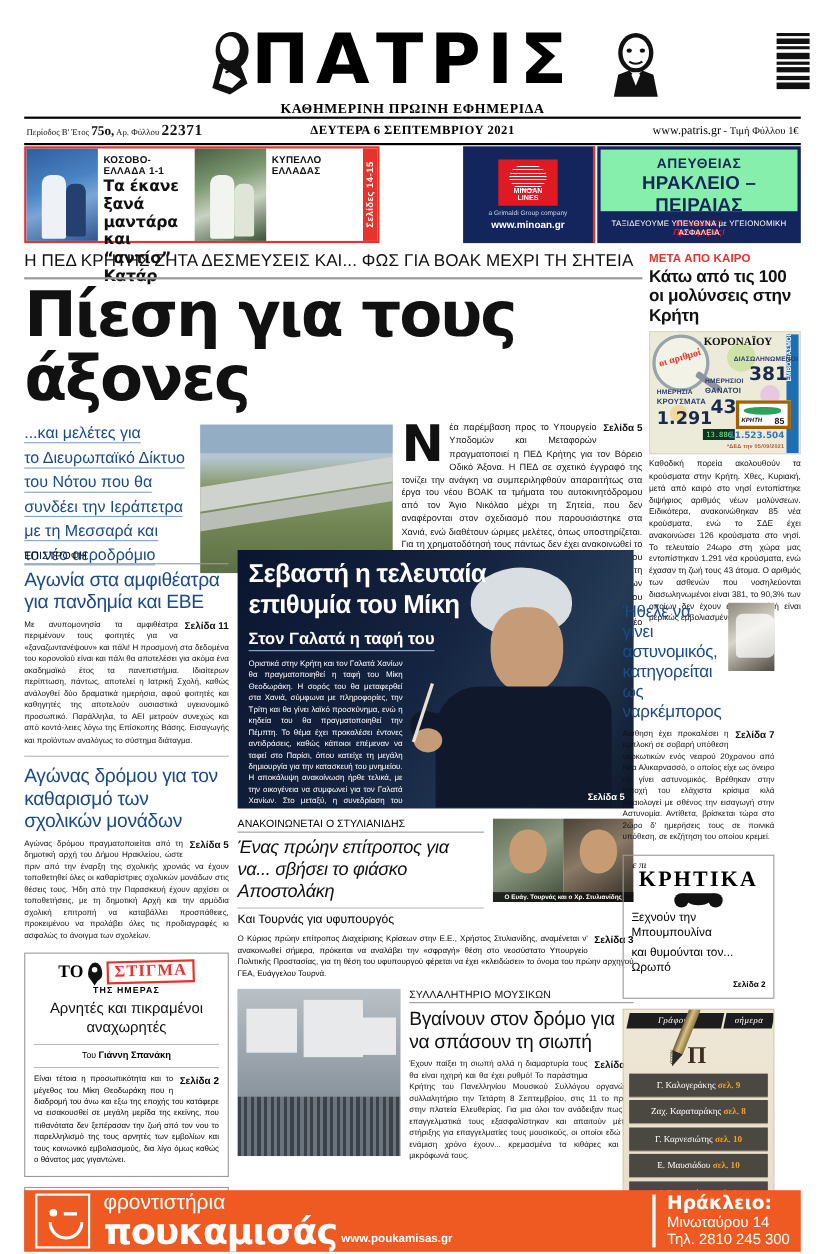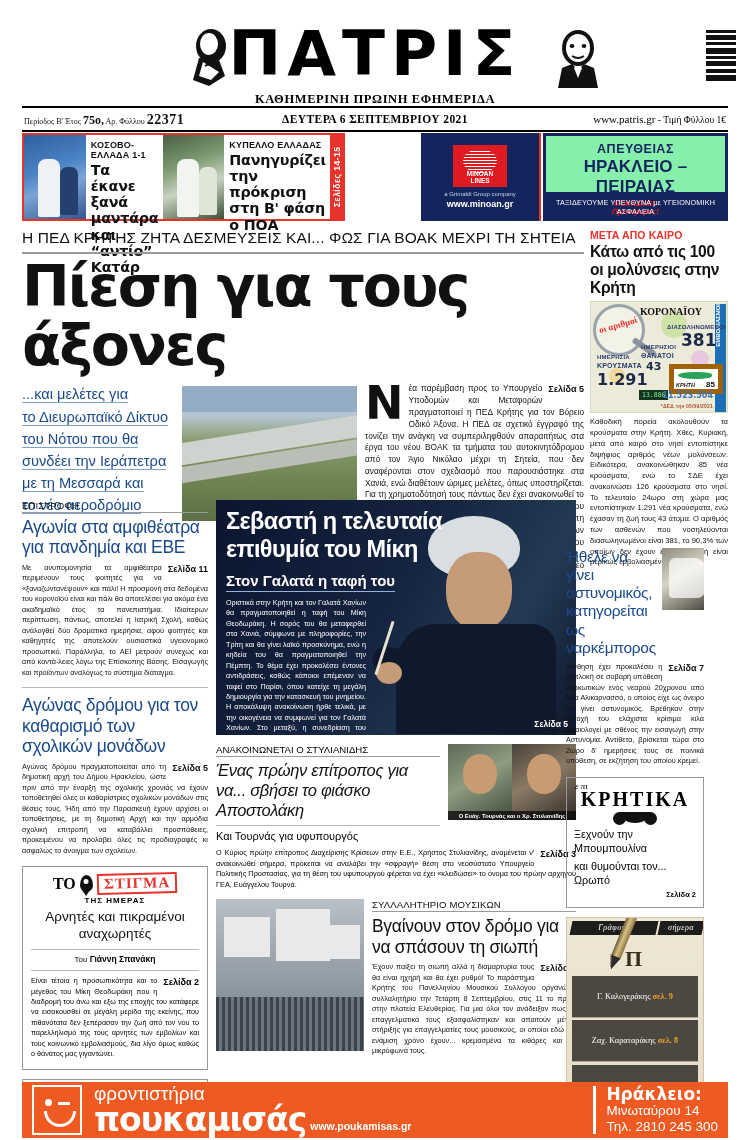--- a/index.html
+++ b/index.html
@@ -91,21 +91,21 @@
   .cv-title small{font-size:7px;}
   .cv-right{position:absolute;right:1px;top:2px;width:11px;height:108px;background:#1c6fb5;}
   .cv-right span{display:block;writing-mode:vertical-rl;transform:rotate(180deg);color:#fff;font-size:6px;font-weight:bold;padding-top:3px;}
   .cv-lbl{position:absolute;font-size:6px;font-weight:bold;color:#2a3b6e;letter-spacing:.2px;}
   .cv-num{position:absolute;font-family:"DejaVu Sans",sans-serif;font-weight:bold;color:#1b2a4a;}
   .cv-magnify{position:absolute;left:2px;top:2px;width:46px;height:46px;border-radius:50%;border:3px solid #9aa2ad;
     background:#f3f2e6;}
   .cv-handle{position:absolute;left:40px;top:42px;width:26px;height:6px;background:#8c939d;transform:rotate(35deg);border-radius:2px;}
   .cv-stamp{position:absolute;left:6px;top:18px;width:42px;text-align:center;color:#e8322c;font-weight:bold;font-size:9px;
     transform:rotate(-16deg);font-family:"Liberation Serif",serif;}
-  .cv-crete{position:absolute;left:78px;top:62px;width:44px;height:20px;border:5px solid #a16207;background:#fff;}
+  .cv-crete{position:absolute;left:78px;top:62px;width:44px;height:20px;border:3px solid #a16207;background:#fff;}
   .cv-crete .isl{position:absolute;left:4px;top:3px;width:34px;height:7px;background:#2aa35a;border-radius:50% 40% 45% 55%;}
   .cv-crete .tag{position:absolute;left:2px;bottom:1px;font-size:5.5px;font-weight:bold;font-style:italic;color:#111;}
   .cv-crete .val{position:absolute;right:3px;bottom:0px;font-size:8px;font-weight:bold;color:#111;}
   .cv-deaths-box{position:absolute;left:48px;top:88px;background:#12351f;color:#7ef29a;font-size:6.5px;padding:1px 3px;
     font-family:"DejaVu Sans Mono",monospace;}
   .cv-body{font-size:7.6px;line-height:1.42;text-align:justify;margin-top:4px;color:#111;}
   
   .kicker{font-size:9.6px;color:#111;letter-spacing:.1px;border-bottom:1px solid #9a9a9a;padding-bottom:1px;display:block;}
   .h-blue{color:#1b4a8a;font-size:17.5px;line-height:1.17;margin-top:4px;letter-spacing:-.3px;}
   .h-black{color:#111;font-size:17.5px;line-height:1.17;margin-top:4px;letter-spacing:-.3px;}
@@ -191,21 +191,21 @@
     font-style:italic;font-size:8px;text-align:center;line-height:14px;letter-spacing:.5px;}
   .authors .pen{position:absolute;left:52px;top:-4px;width:10px;height:46px;background:linear-gradient(90deg,#6b5a34,#d8c183 45%,#8a7540);
     transform:rotate(22deg);border-radius:2px;}
   .authors .pen:after{content:"";position:absolute;left:0;bottom:-12px;width:10px;height:14px;background:#2b2b2b;
     clip-path:polygon(50% 100%,0 0,100% 0);}
   .authors .pi{position:absolute;left:58px;top:28px;font-family:"Liberation Serif",serif;font-weight:bold;font-size:22px;color:#3d2f20;}
   .authors .stin{position:absolute;left:40px;top:36px;font-family:"Liberation Serif",serif;font-size:7px;
     writing-mode:vertical-rl;transform:rotate(180deg);color:#3d2f20;}
   .authors ul{list-style:none;margin:0;padding:0;position:absolute;left:5px;right:5px;top:58px;}
   .authors li{background:#4b4741;color:#fff;font-family:"Liberation Serif",serif;font-size:8.3px;
-    padding:16px 6px;margin-bottom:3.5px;text-align:center;box-shadow:0 1px 0 rgba(0,0,0,.25);}
+    padding:6px 6px;margin-bottom:3.5px;text-align:center;box-shadow:0 1px 0 rgba(0,0,0,.25);}
   .authors li em{font-style:normal;color:#f0a32a;font-weight:bold;}
   
   #bottomad{position:absolute;left:22px;top:1082px;width:706px;height:56px;background:#ef5a22;display:flex;align-items:center;}
   .smile{width:46px;height:46px;margin-left:10px;background:#ef5a22;border:2px solid #fff;position:relative;}
   .smile .eye{position:absolute;left:11px;top:12px;width:7px;height:7px;border-radius:50%;background:#fff;}
   .smile .brow{position:absolute;left:24px;top:15px;width:12px;height:3px;background:#fff;}
   .smile .mouth{position:absolute;left:10px;top:24px;width:26px;height:13px;border:3px solid #fff;border-top:0;
     border-radius:0 0 26px 26px;}
   .ad-words{margin-left:12px;color:#fff;}
   .ad-words .w1{font-size:19px;font-weight:normal;line-height:1;}
@@ -286,21 +286,20 @@
       <div class="sp-text">
         <div class="sp-head">ΚΟΣΟΒΟ-ΕΛΛΑΔΑ 1-1</div>
         <div class="sp-title">Τα έκανε ξανά μαντάρα και “αντίο” Κατάρ</div>
       </div>
       <div class="sp-photo b">
           <div class="fig"></div>
           <div class="fig2"></div>
         </div>
       <div class="sp-text">
         <div class="sp-head">ΚΥΠΕΛΛΟ ΕΛΛΑΔΑΣ</div>
-        <div class="sp-title">Πανηγυρίζει την πρόκριση στη Β' φάση ο ΠΟΑ</div>
       </div>
       <div class="sp-pages">Σελίδες 14-15</div>
     </div>
 
     <div class="minoan">
       <div class="minoan-logo">
         <div class="disc"></div>
         <div class="mlbl">
           <span>MINOAN</span><br>
           <span>LINES</span>
@@ -362,21 +361,21 @@
       </div>
       <div class="cv-magnify"></div>
       <div class="cv-handle"></div>
       <div class="cv-stamp">οι αριθμοί</div>
 
       <div class="cv-lbl" style="left:76px;top:22px;">ΔΙΑΣΩΛΗΝΩΜΕΝΟΙ</div>
       <div class="cv-num" style="left:90px;top:28px;font-size:17px;">381</div>
 
       <div class="cv-lbl" style="left:50px;top:42px;">ΗΜΕΡΗΣΙΟΙ</div>
       <div class="cv-lbl" style="left:50px;top:50px;font-size:7px;">ΘΑΝΑΤΟΙ</div>
-      <div class="cv-num" style="left:55px;top:58px;font-size:11px;">43</div>
+      <div class="cv-num" style="left:55px;top:58px;font-size:17px;">43</div>
       <div class="cv-deaths-box">13.886</div>
 
       <div class="cv-lbl" style="left:6px;top:52px;">ΗΜΕΡΗΣΙΑ</div>
       <div class="cv-lbl" style="left:6px;top:60px;font-size:7px;">ΚΡΟΥΣΜΑΤΑ</div>
       <div class="cv-num" style="left:6px;top:68px;font-size:16px;">1.291</div>
 
       <div class="cv-crete">
         <div class="isl"></div>
         <div class="tag">ΚΡΗΤΗ</div>
         <div class="val">85</div>

